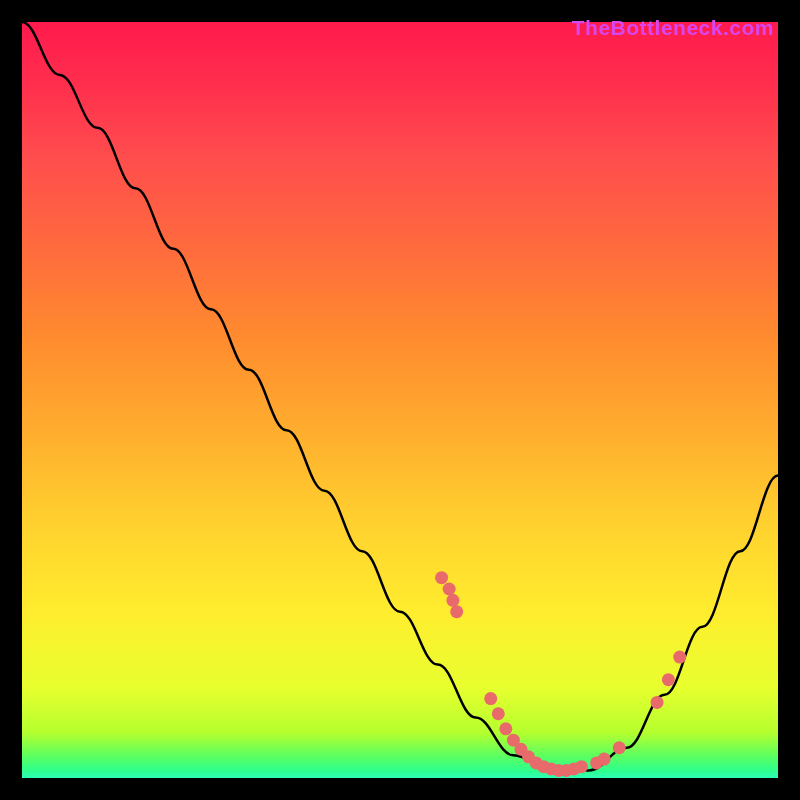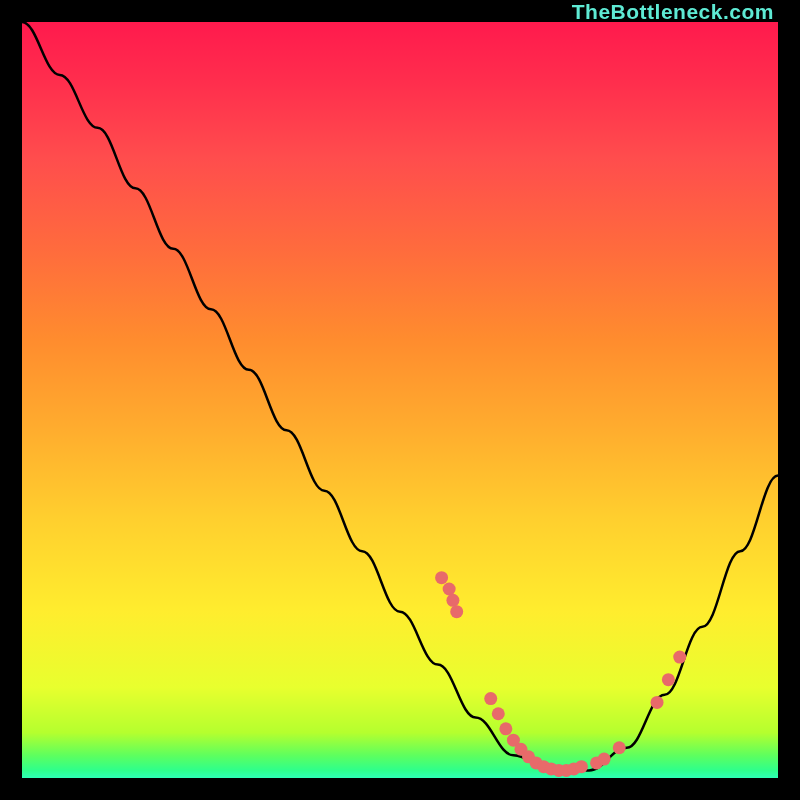--- a/index.html
+++ b/index.html
@@ -35,25 +35,25 @@
         #ffed2e 78%,
         #e8ff2e 88%,
         #b5ff2e 94%,
         #5eff5e 97%,
         #2eff8c 99%,
         #2effb5 100%
       );
     }
     .watermark {
       position: absolute;
-      top: 0;
+      top: 16px;
       right: 26px;
       font-size: 21px;
       font-weight: bold;
-      color: #5eead4;
+      color: #d946ef;
       letter-spacing: 0.5px;
       z-index: 10;
     }
     .curve-svg {
       position: absolute;
       top: 0;
       left: 0;
       width: 100%;
       height: 100%;
       z-index: 5;

